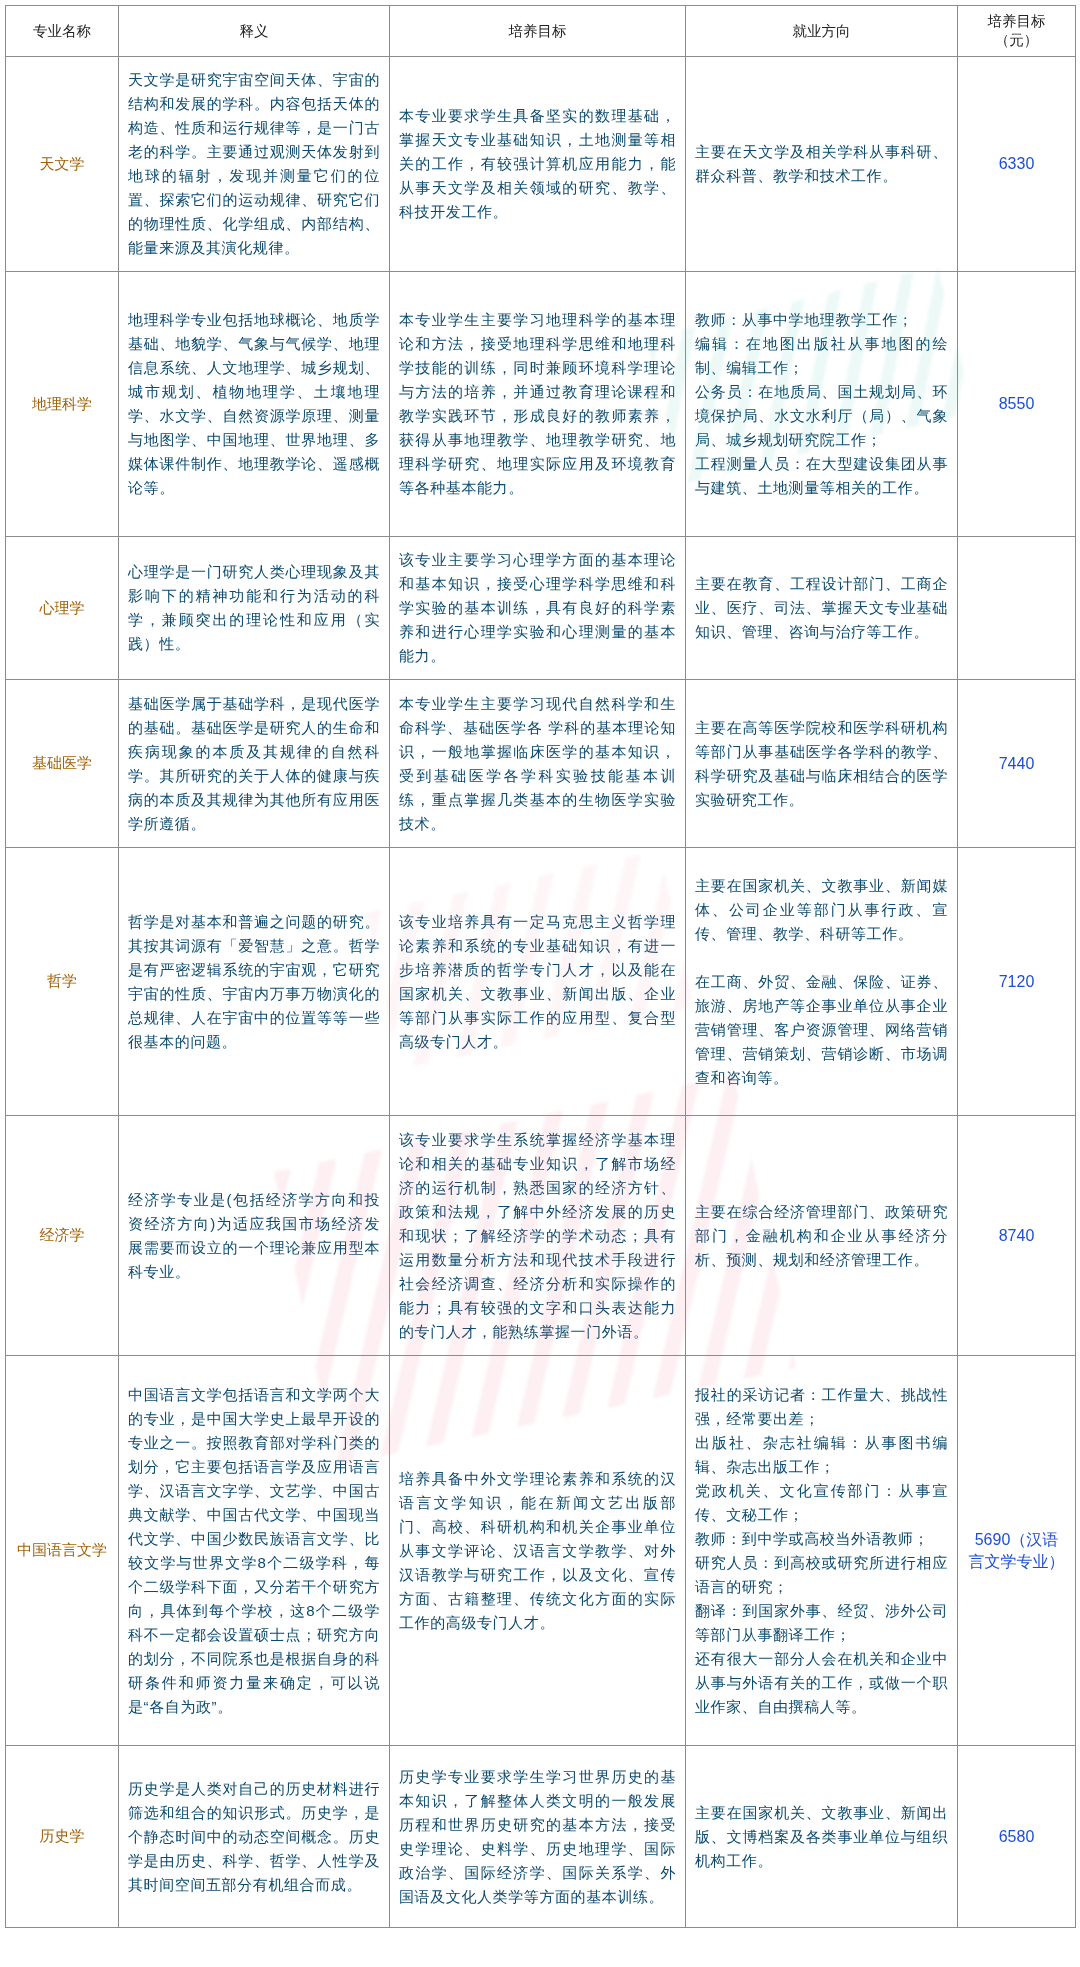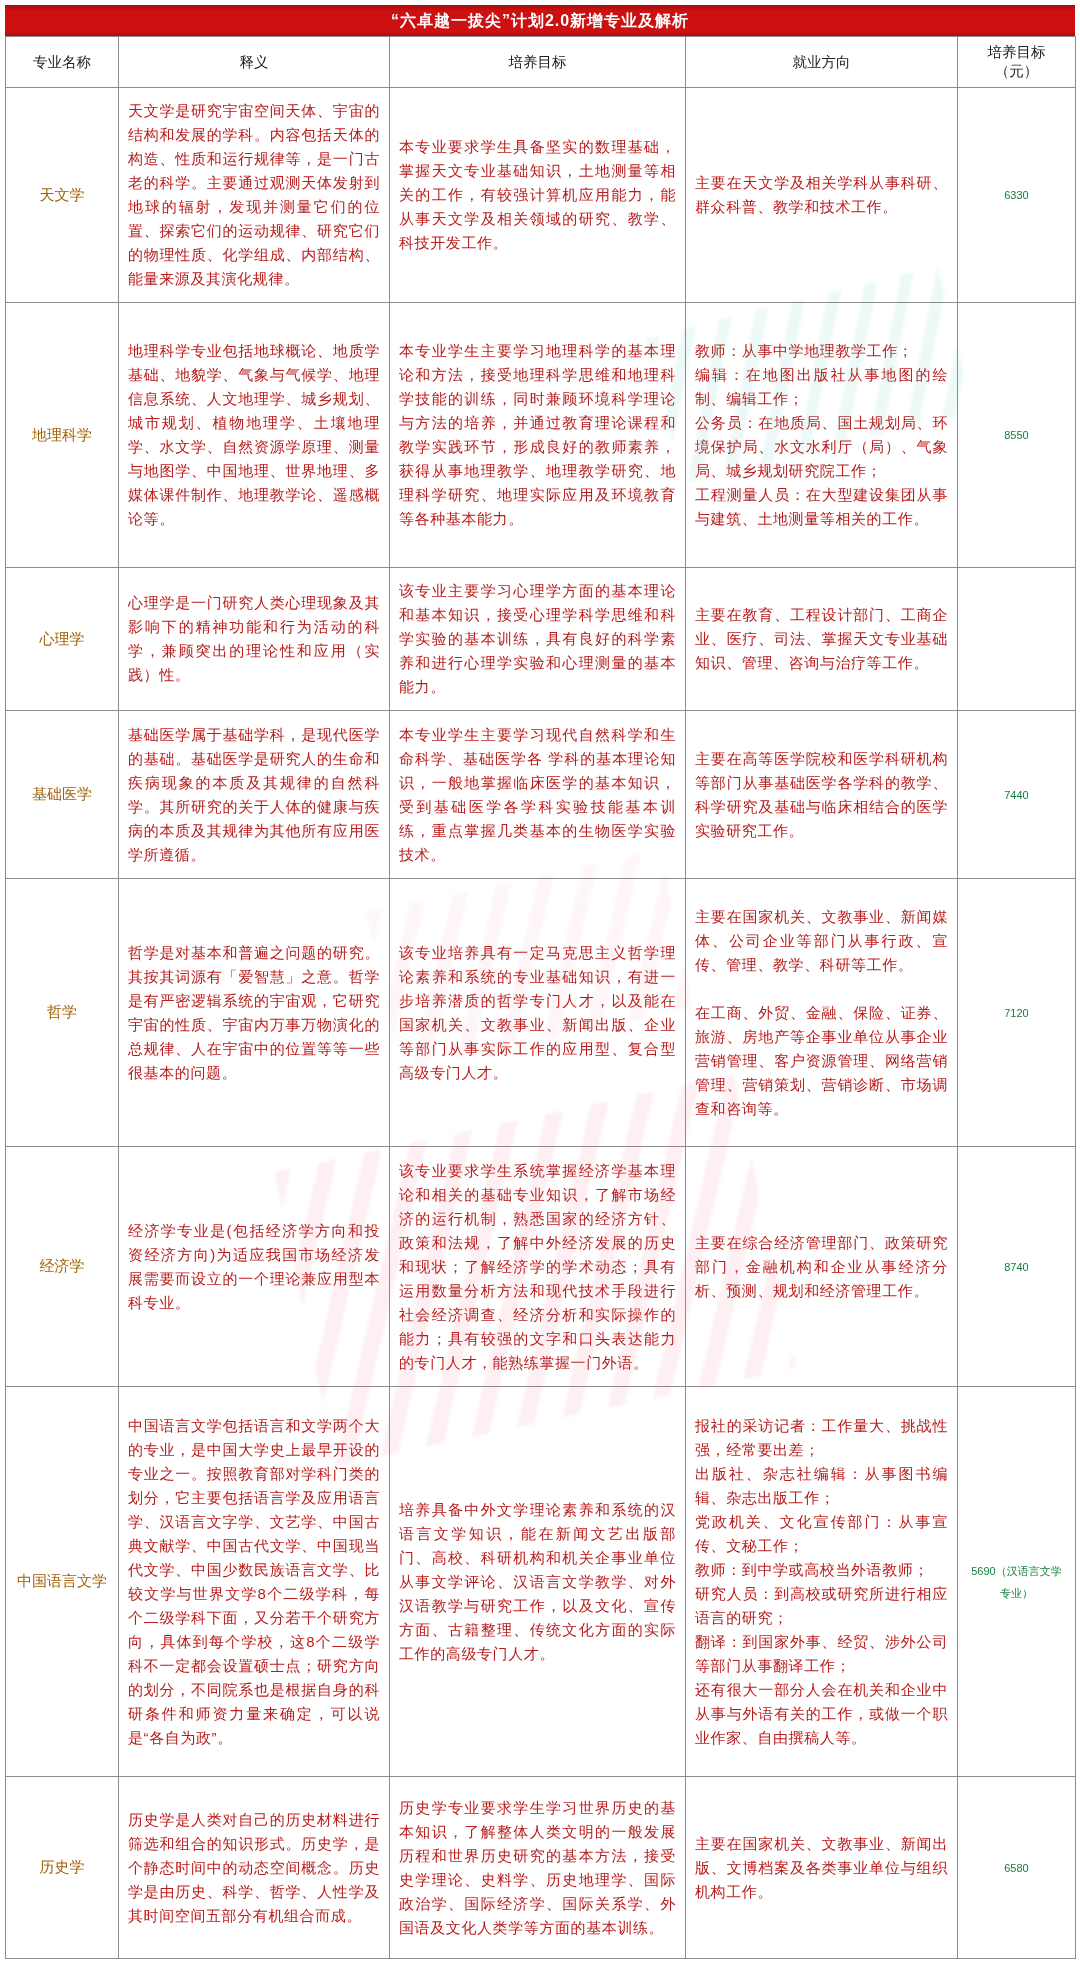--- a/index.html
+++ b/index.html
@@ -21,23 +21,23 @@
   table.majors th,table.majors td{
     border:1px solid #8c8c8c;
     padding:6px 9px;
     vertical-align:middle;
     box-sizing:border-box;
   }
   th{font-size:14.5px;font-weight:400;color:#222;height:38px;text-align:center;}
   td.major{text-align:center;font-size:15px;color:#a16207;}
   td.text{
     font-size:15px;line-height:24px;letter-spacing:0.6px;
-    text-align:justify;white-space:pre-line;color:#b91c1c;
+    text-align:justify;white-space:pre-line;color:#0c4a6e;
   }
-  td.salary{text-align:center;font-size:11px;line-height:22px;color:#15803d;}
+  td.salary{text-align:center;font-size:16px;line-height:22px;color:#1d4ed8;}
   tr.r1{height:215px;} tr.r2{height:265px;} tr.r3{height:143px;}
   tr.r4{height:168px;} tr.r5{height:268px;} tr.r6{height:240px;}
   tr.r7{height:390px;} tr.r8{height:182px;}
   
   .wm{position:absolute;pointer-events:none;filter:blur(1.5px);}
   .wm-teal{
     left:660px;top:300px;width:300px;height:150px;opacity:.45;transform:rotate(-14deg);
     background:repeating-linear-gradient(115deg,rgba(70,195,175,0.22) 0 12px,transparent 12px 34px);
   }
   .wm-pink{
@@ -47,21 +47,20 @@
   .wm-pink2{
     left:380px;top:880px;width:300px;height:160px;opacity:.35;transform:rotate(-12deg);
     background:repeating-linear-gradient(115deg,rgba(235,95,125,0.18) 0 14px,transparent 14px 40px);
   }
 </style>
 </head>
 <body>
 
 <div class="page">
 
-  <div class="title-bar">“六卓越一拔尖”计划2.0新增专业及解析</div>
 
   <table class="majors">
     <colgroup>
       <col style="width:113px">
         <col style="width:271px">
         <col style="width:296px">
         <col style="width:272px">
         <col style="width:118px">
     </colgroup>
     <thead>

